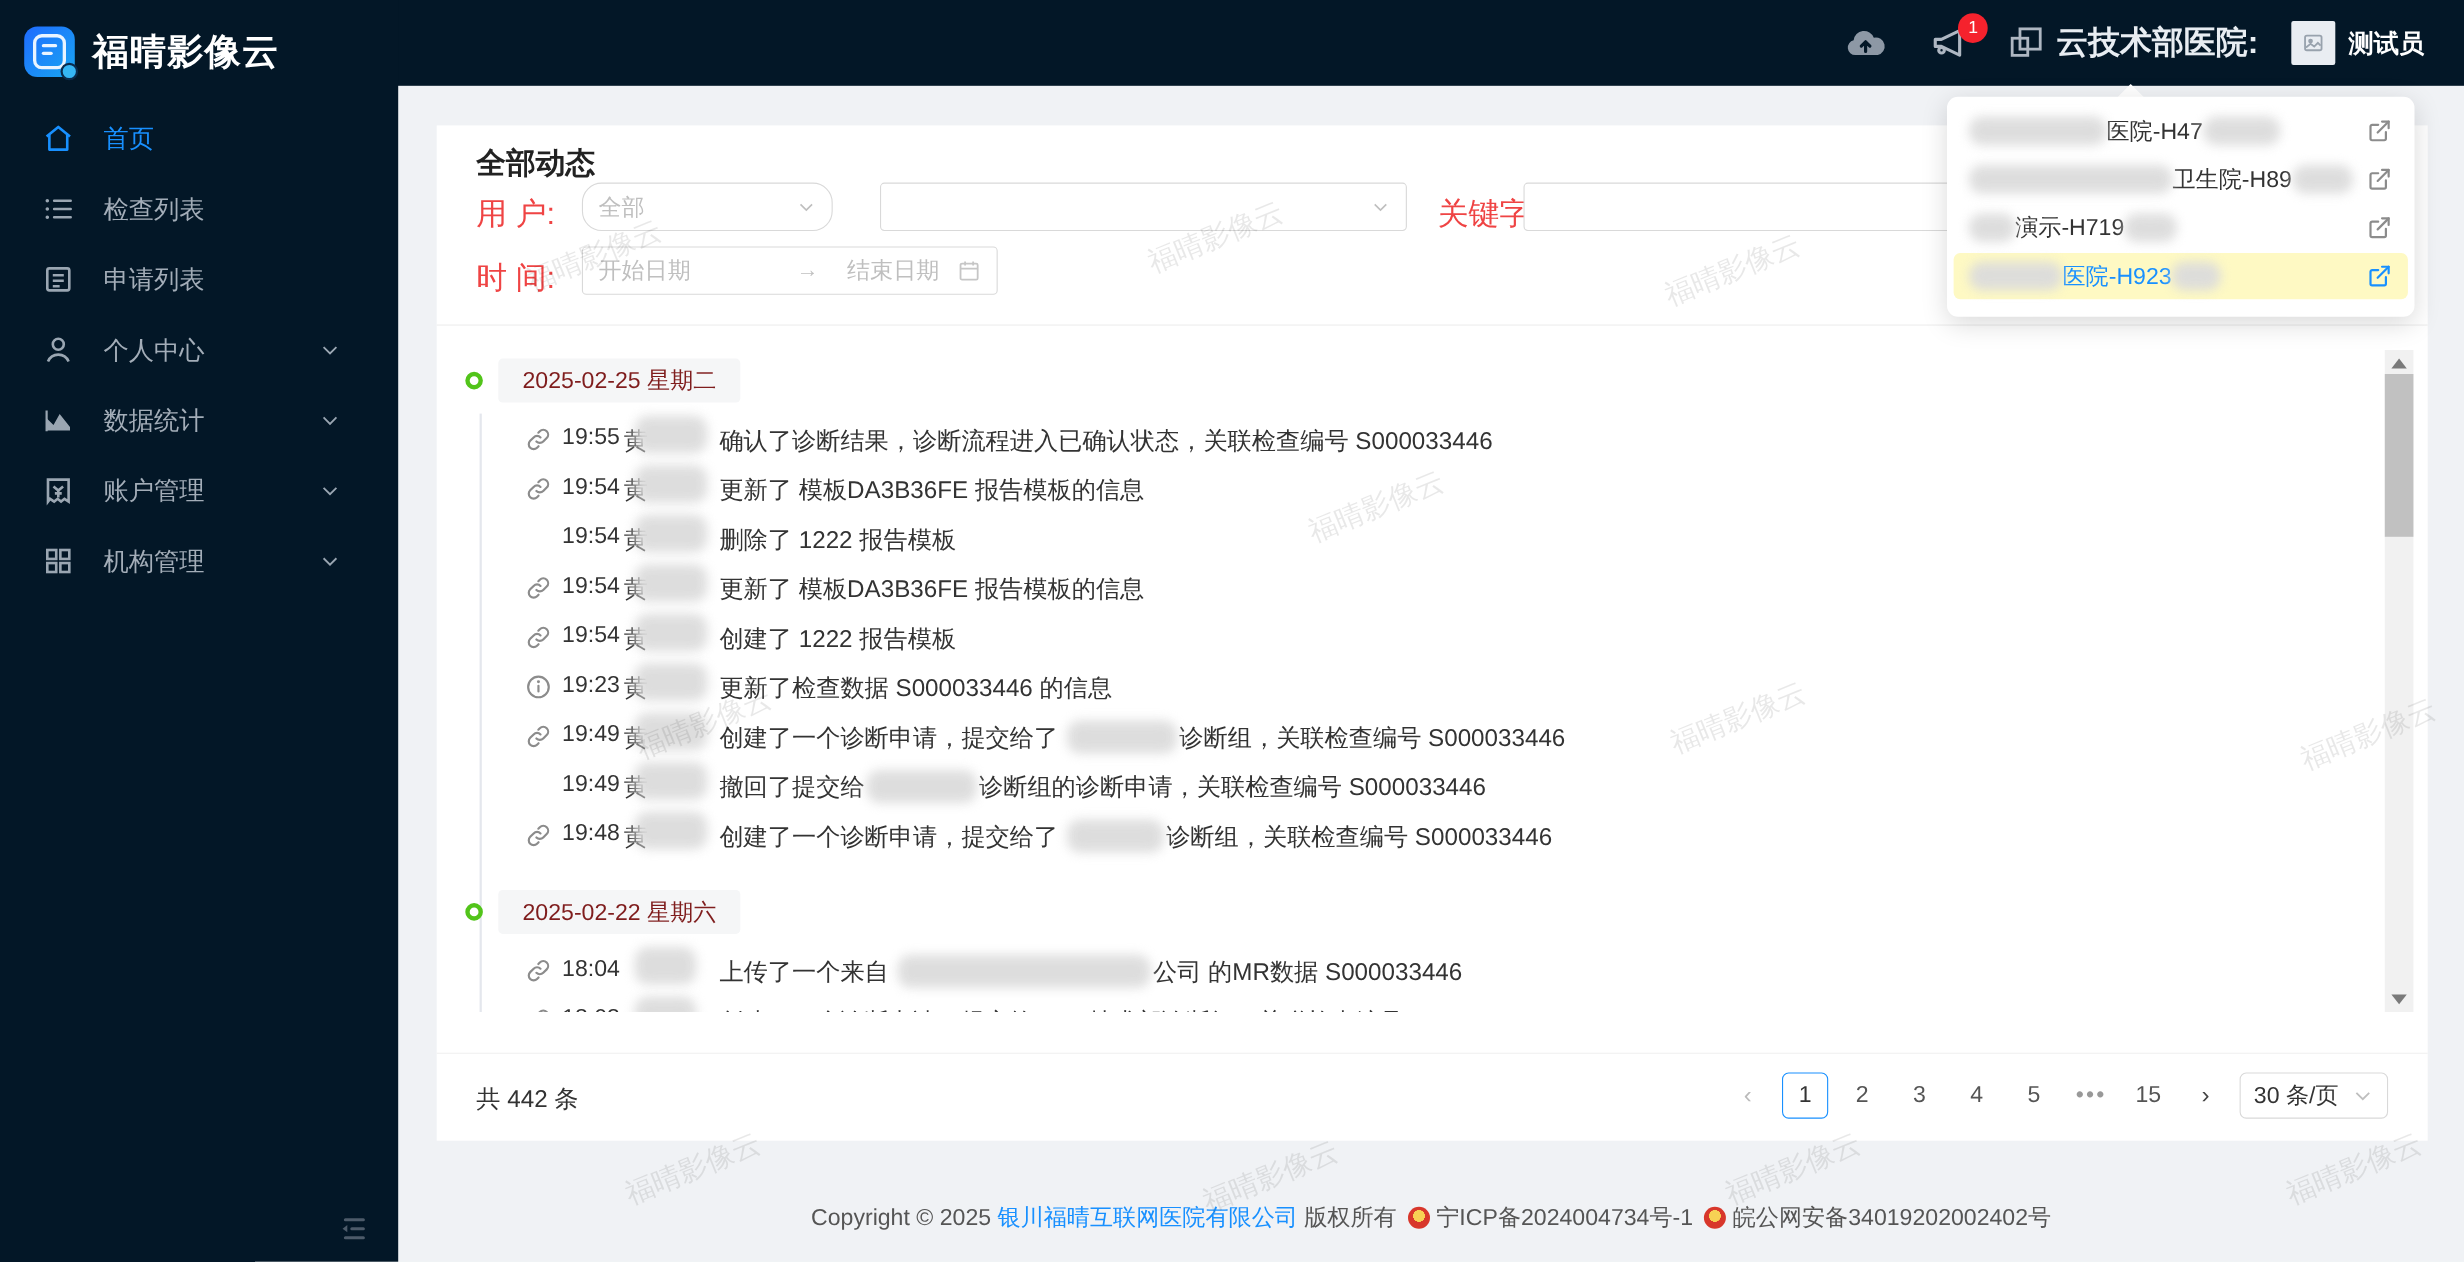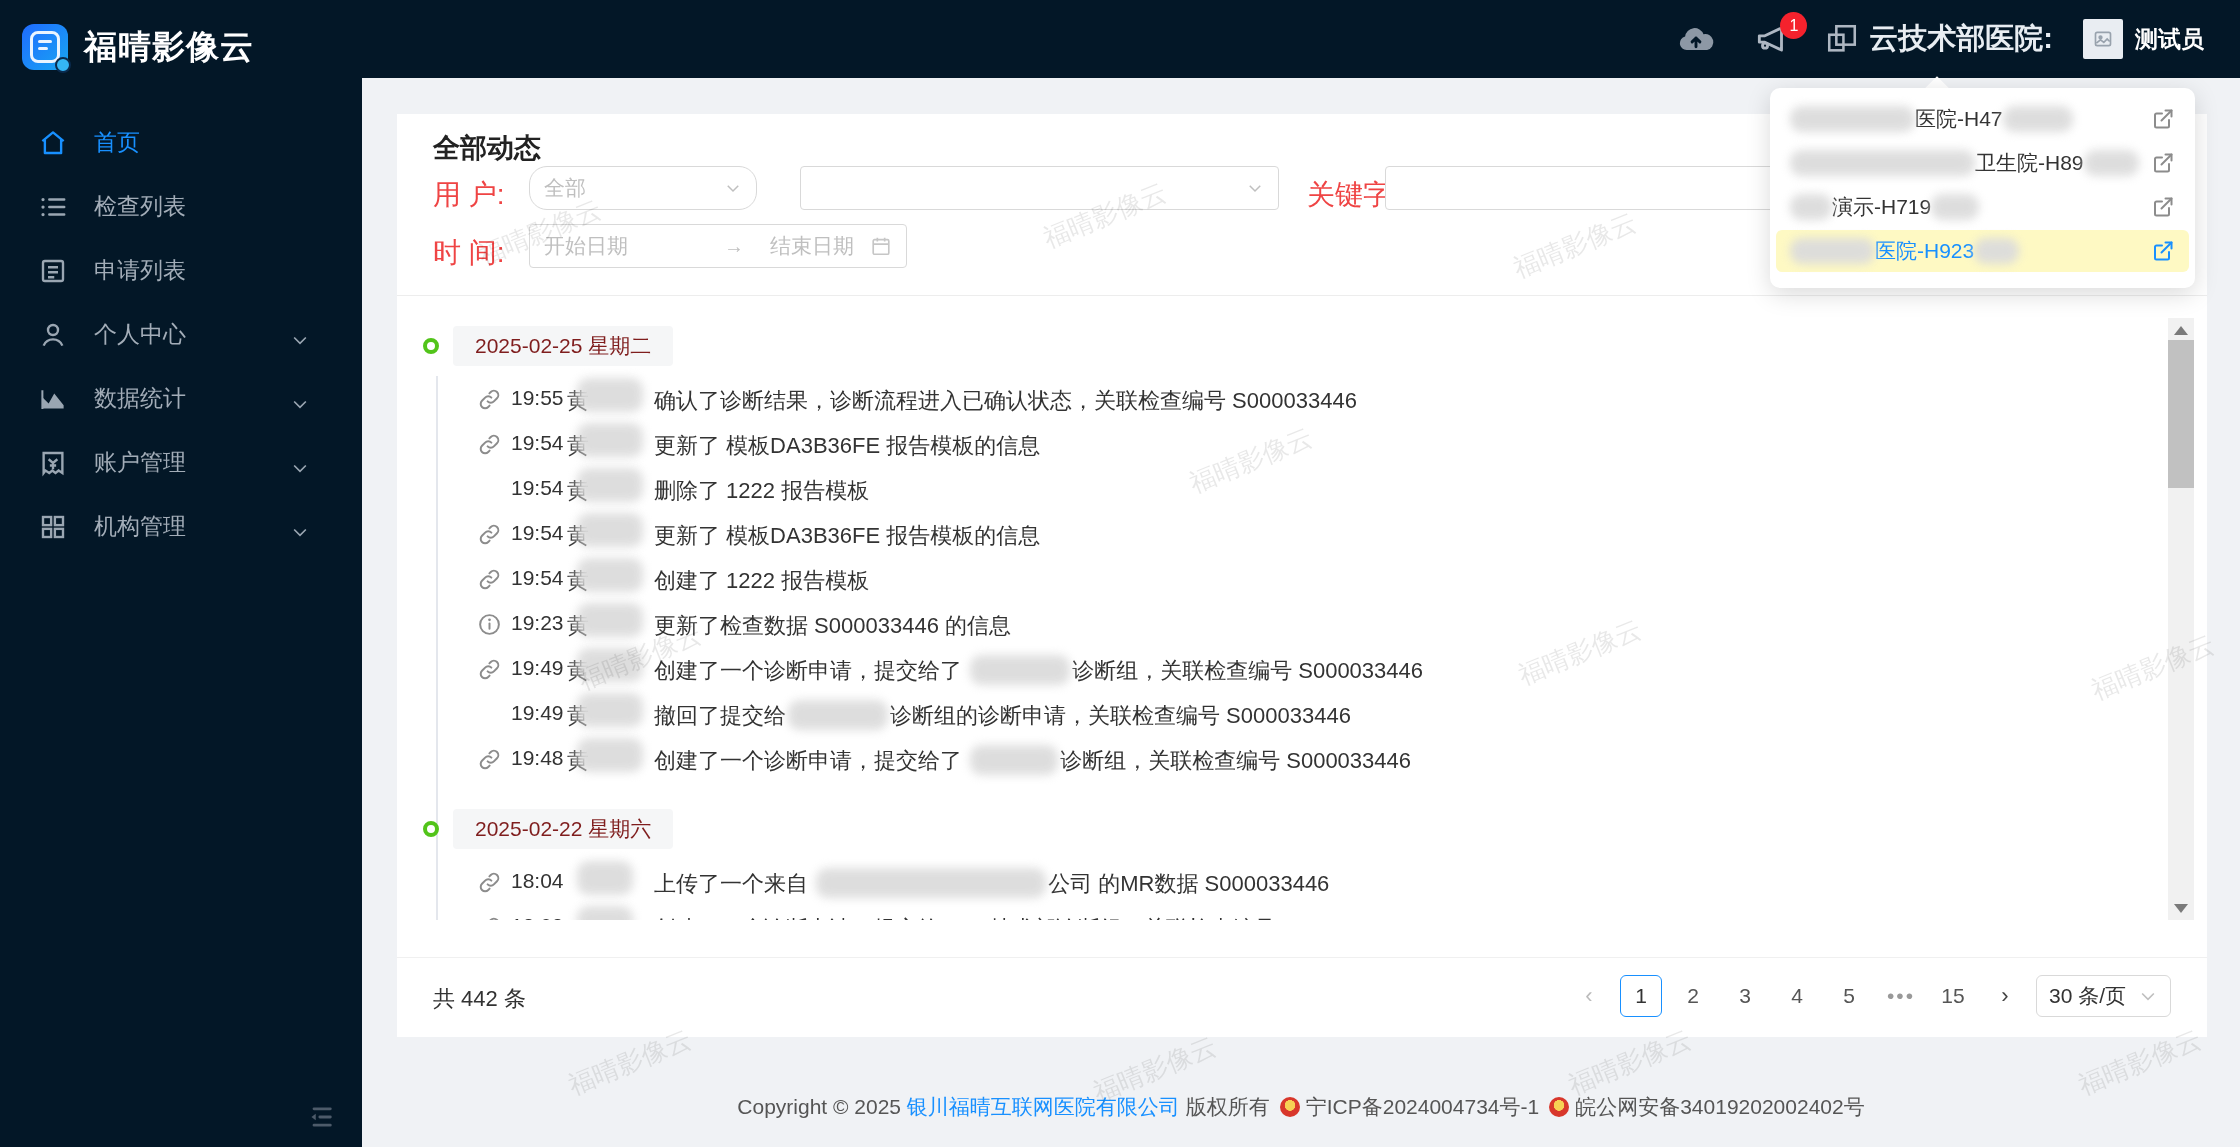--- a/index.html
+++ b/index.html
@@ -22,21 +22,21 @@
   .sidebar { position:absolute; left:0; top:0; width:362px; height:1147px; background:#031727; z-index:21; }
   .logo-row { display:flex; align-items:center; gap:16px; padding:16px 0 0 22px; height:78px; }
   .logo-box { width:46px; height:46px; border-radius:12px; background:linear-gradient(135deg,#1f6bff,#18a6f2);
     display:flex; align-items:center; justify-content:center; position:relative; }
   .logo-inner { width:30px; height:32px; border:3px solid #eaf4ff; border-radius:8px; position:relative; }
   .logo-inner:before, .logo-inner:after { content:""; position:absolute; left:5px; height:3px; background:#eaf4ff; border-radius:2px; }
   .logo-inner:before { top:6px; width:14px; } .logo-inner:after { top:13px; width:10px; }
   .logo-dot { position:absolute; right:-3px; bottom:-3px; width:16px; height:16px; border-radius:50%; background:#35b6f5; border:2px solid #0a2b4e; }
   .logo-title { color:#fff; font-size:33px; font-weight:700; letter-spacing:1px; }
   .menu { margin-top:16px; }
-  .menu-item { height:64px; display:flex; align-items:flex-end; padding-left:38px; cursor:pointer; position:relative; }
+  .menu-item { height:64px; display:flex; align-items:center; padding-left:38px; cursor:pointer; position:relative; }
   .menu-item .mi-label { margin-left:26px; font-size:23px; color:#a3adb8; }
   .menu-item.active .mi-label { color:#1890ff; }
   .menu-item .chev { position:absolute; right:52px; }
   .collapse-btn { position:absolute; right:26px; bottom:16px; cursor:pointer; }
 
   
   .main { position:absolute; left:362px; top:78px; width:1878px; height:1069px; background:#f0f2f5; }
   .card { position:absolute; left:35px; top:36px; width:1810px; height:923px; background:#fff; }
   .card-title { position:absolute; left:36px; top:16px; font-size:27px; font-weight:700; color:#222; }
 

